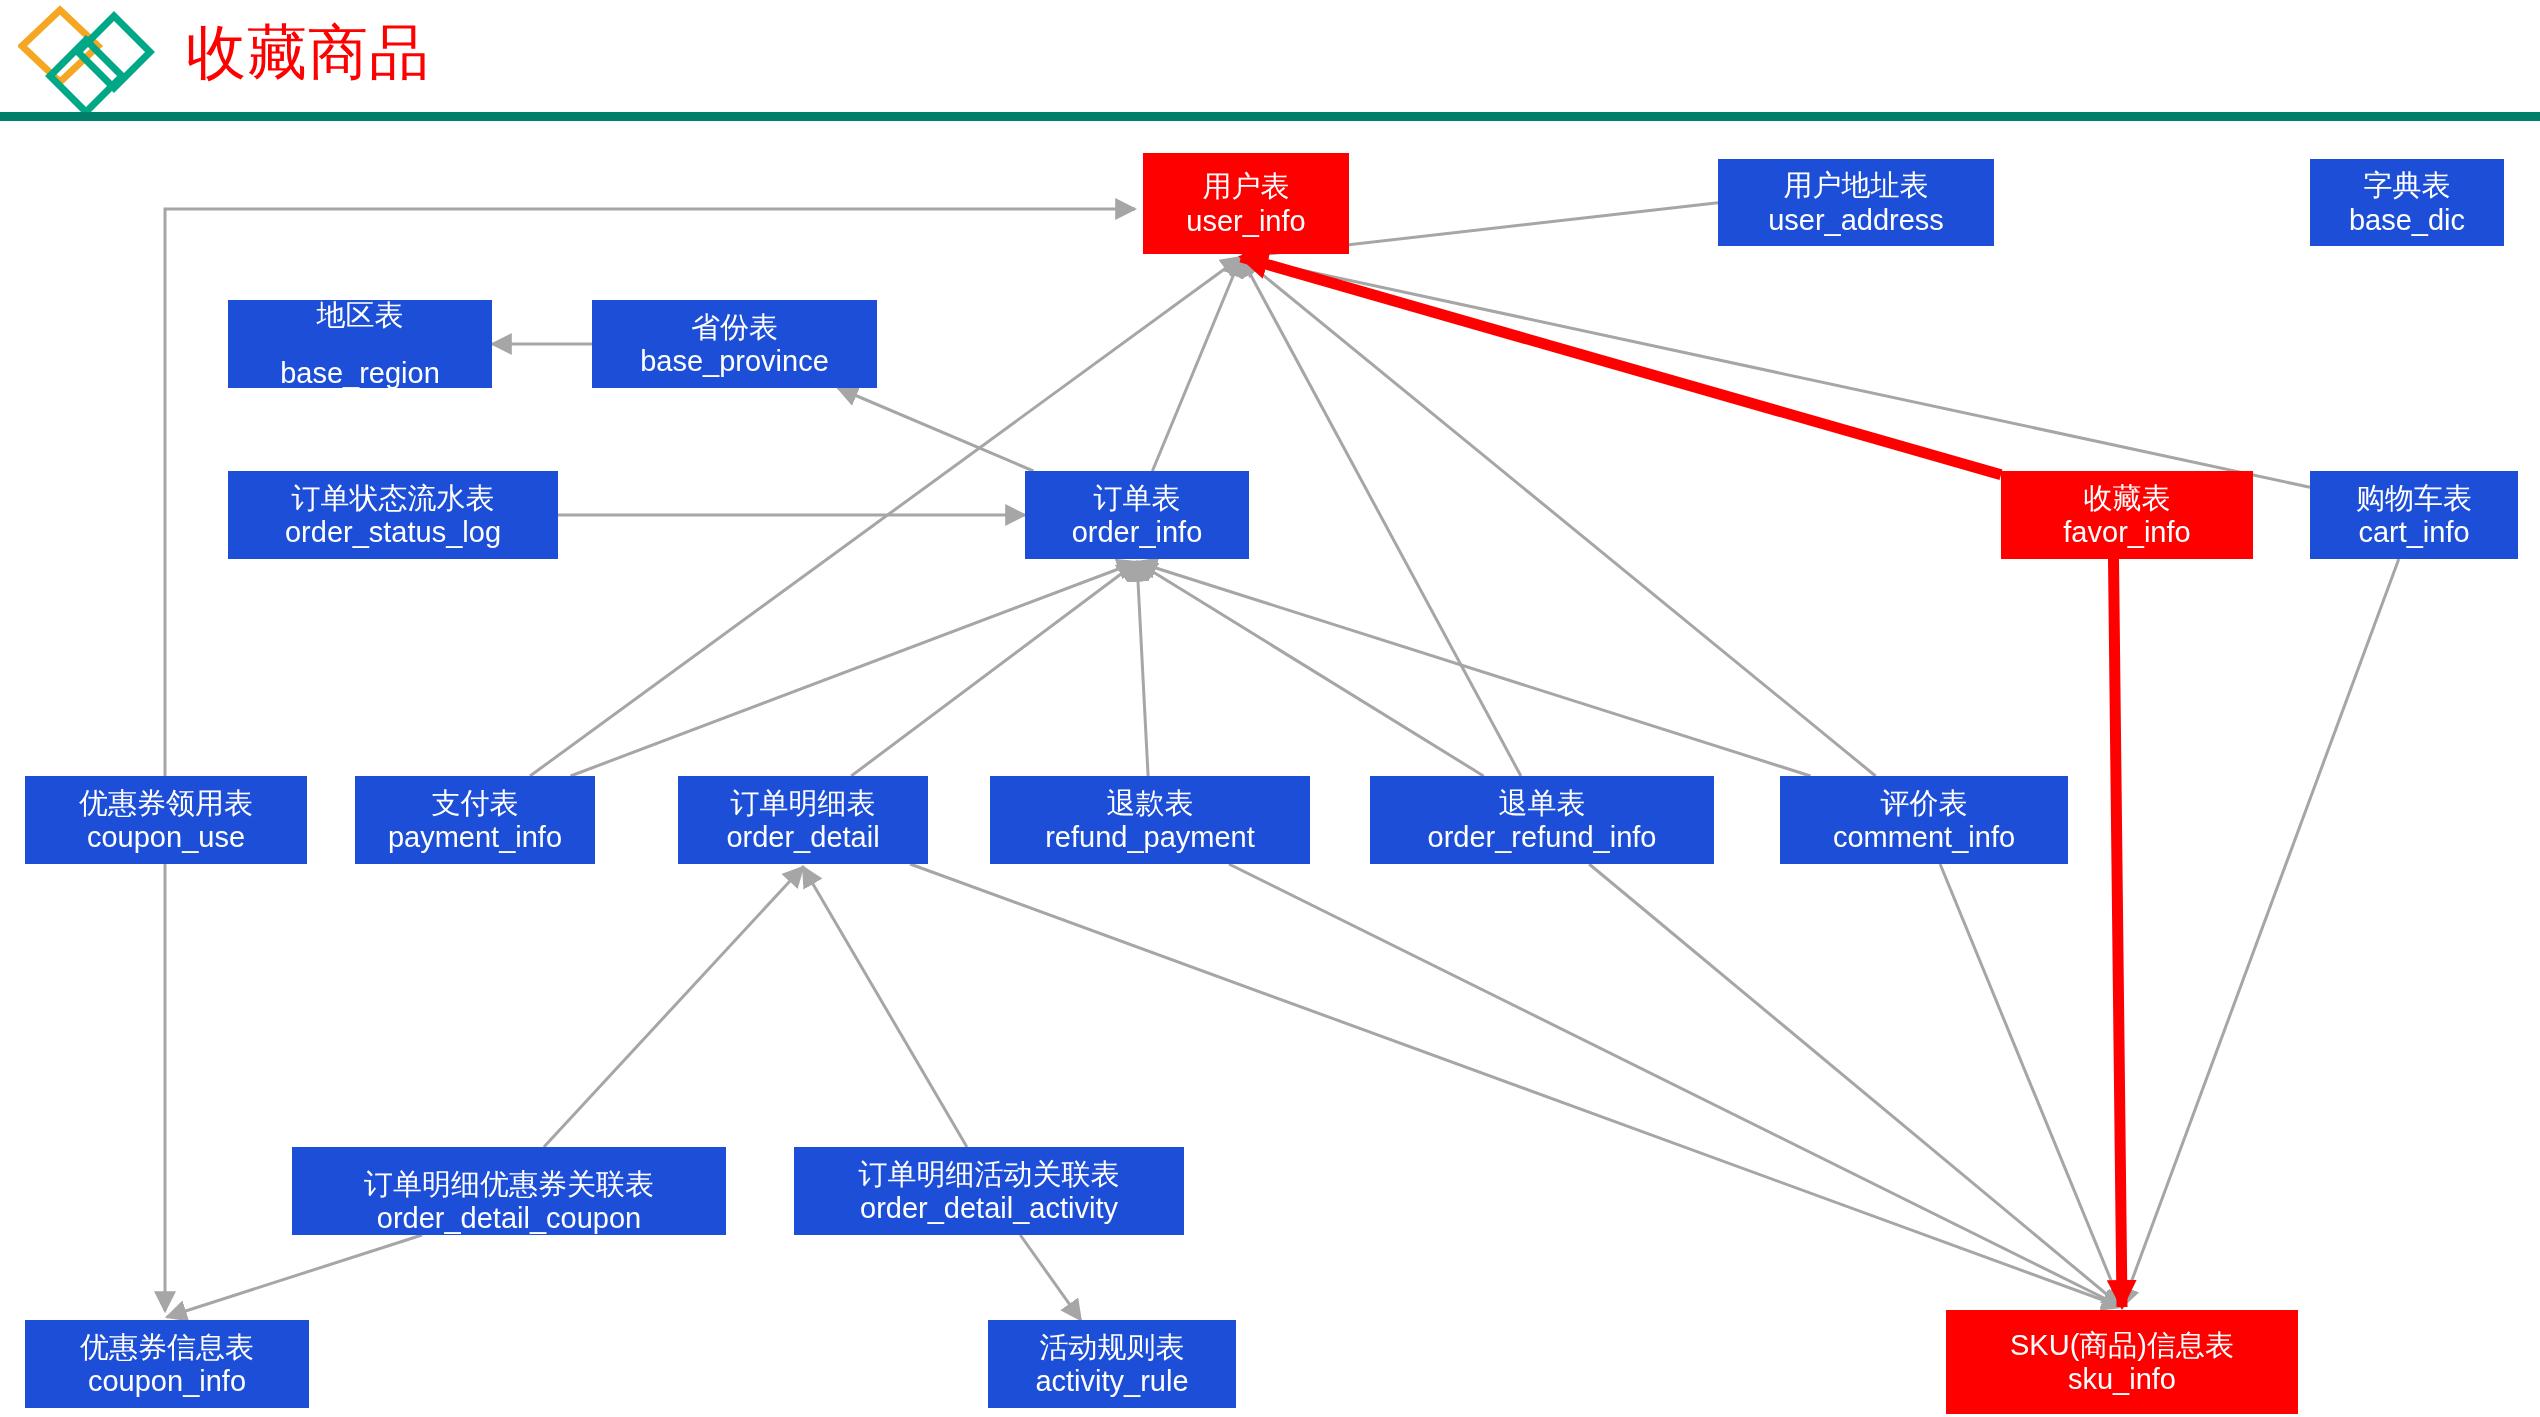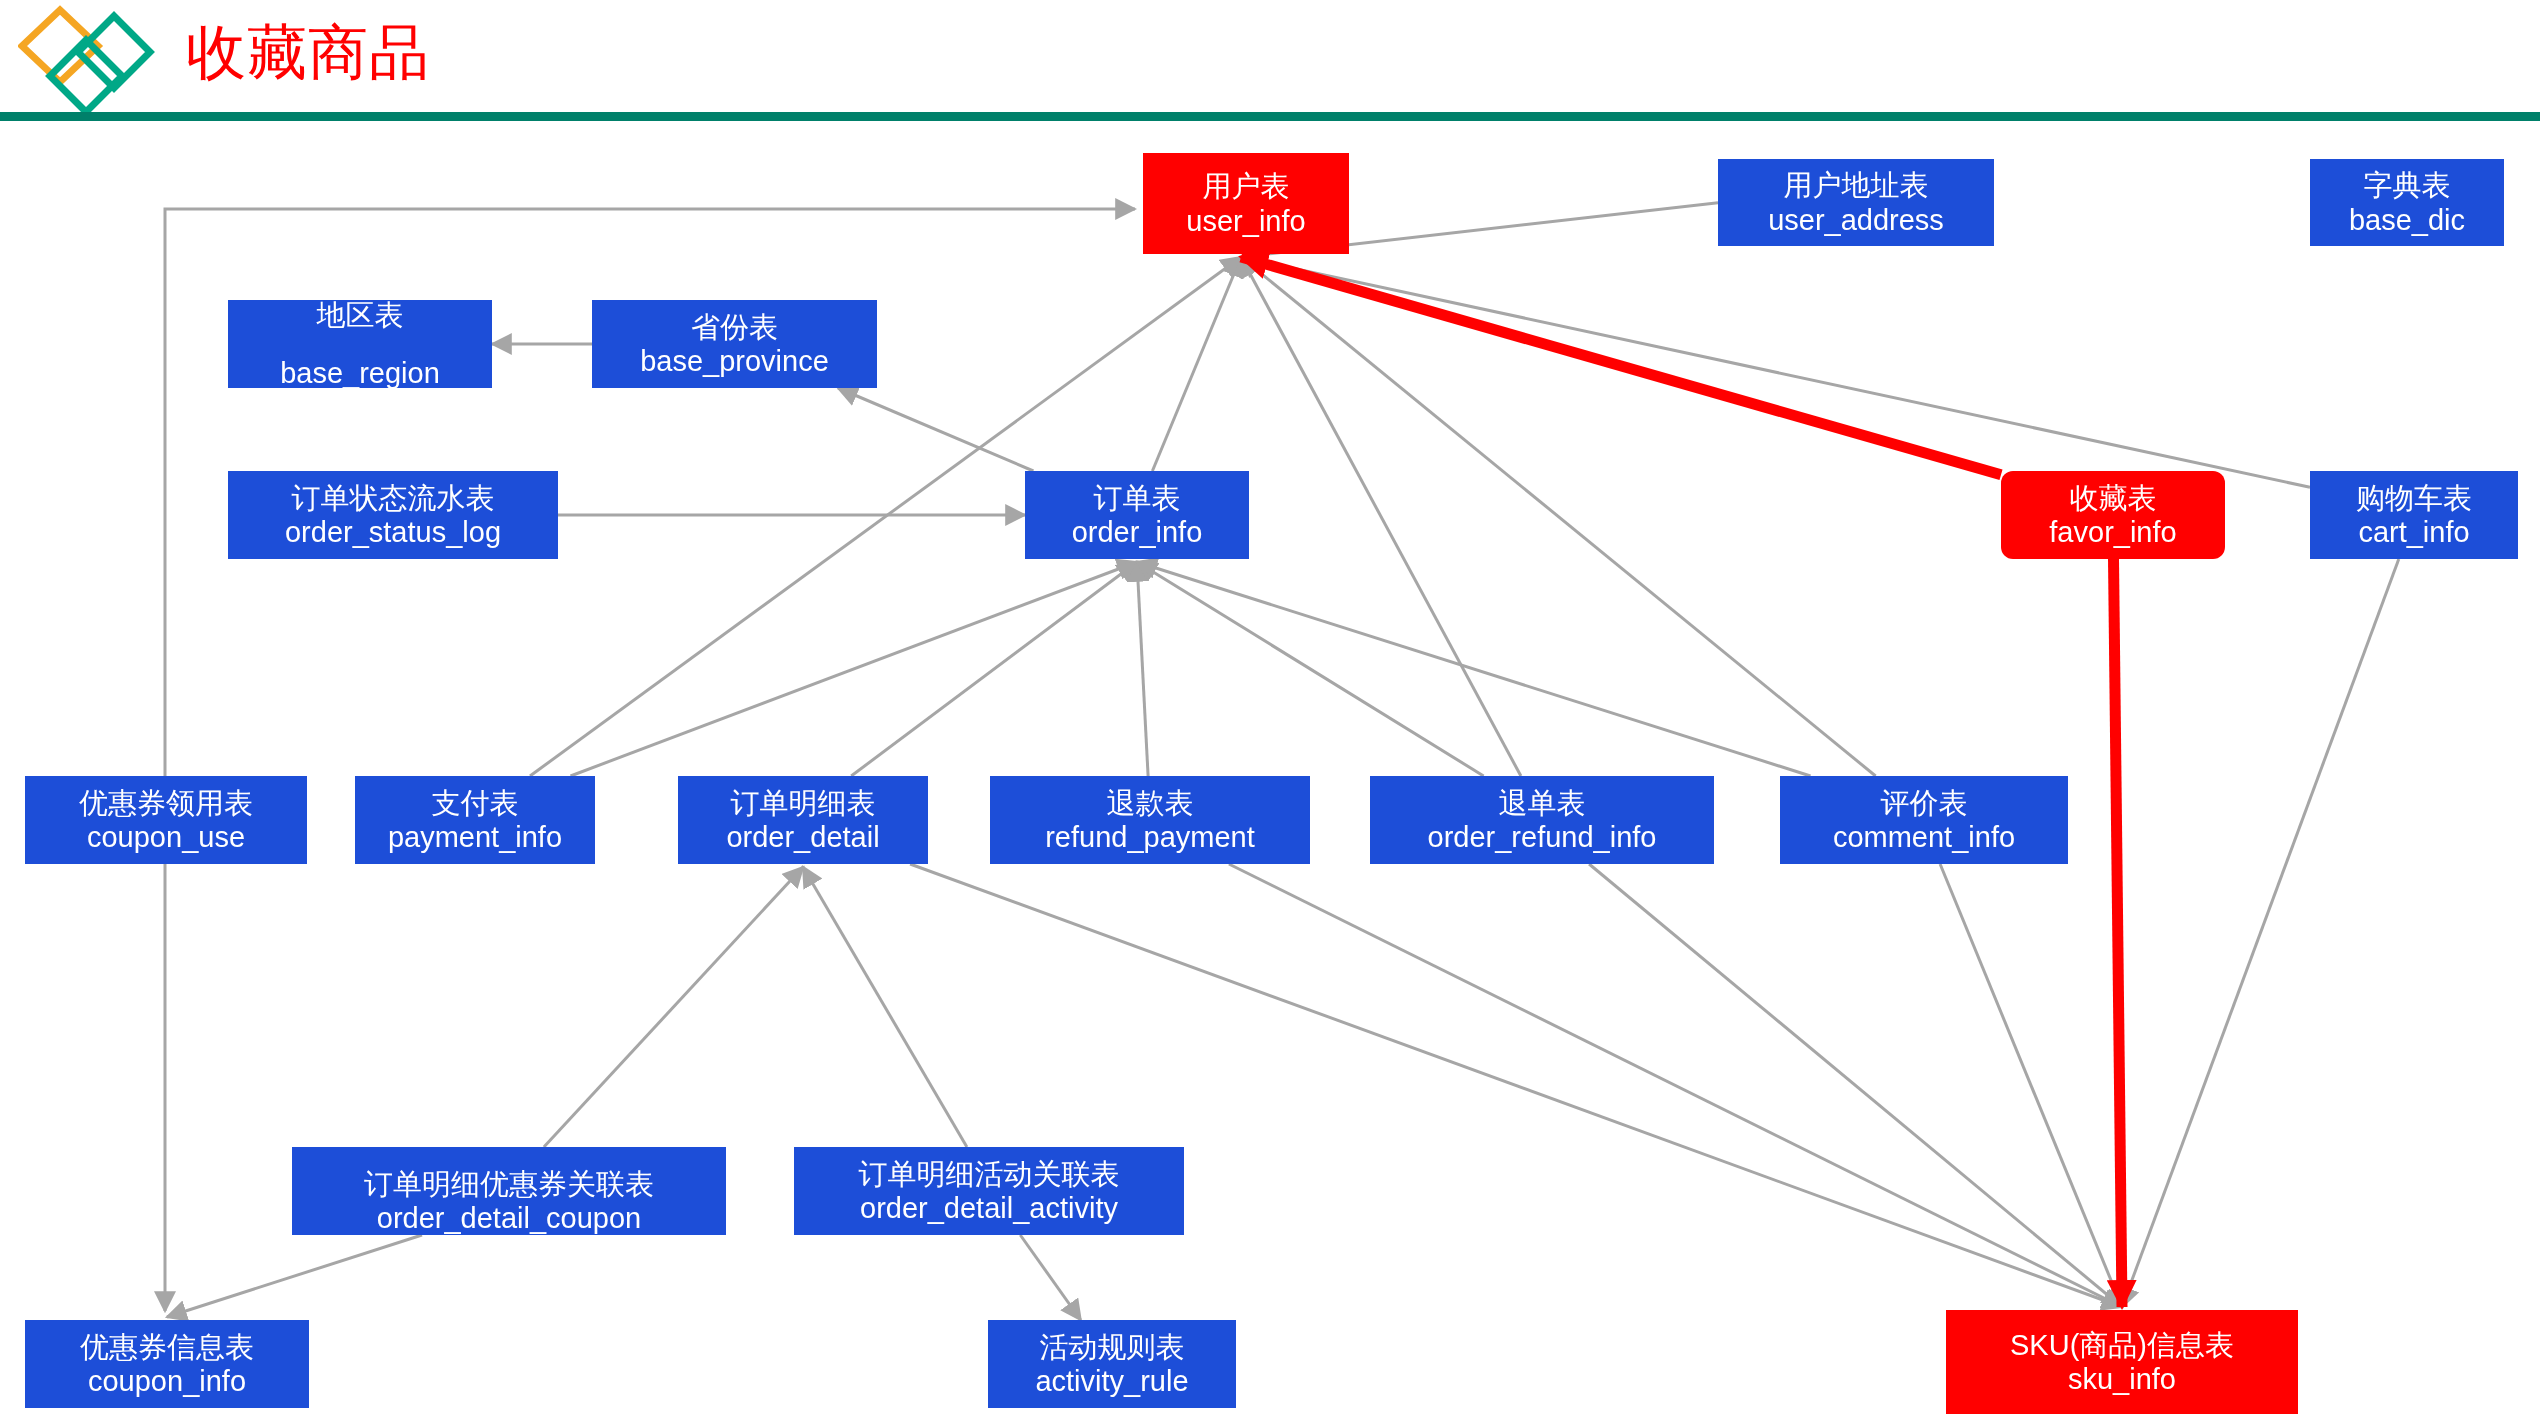--- a/index.html
+++ b/index.html
@@ -171,21 +171,21 @@
         <div class="en">base_province</div>
       </div>
       <div class="node" style="left: 228px; top: 350px; width: 330px; height: 88px;">
         <div class="cn">订单状态流水表</div>
         <div class="en">order_status_log</div>
       </div>
       <div class="node" style="left: 1025px; top: 350px; width: 224px; height: 88px;">
         <div class="cn">订单表</div>
         <div class="en">order_info</div>
       </div>
-      <div class="node highlight" style="left: 2001px; top: 350px; width: 224px; height: 88px; border-radius: 12px;">
+      <div class="node highlight" style="left: 2001px; top: 350px; width: 252px; height: 88px;">
         <div class="cn">收藏表</div>
         <div class="en">favor_info</div>
       </div>
       <div class="node" style="left: 2310px; top: 350px; width: 208px; height: 88px;">
         <div class="cn">购物车表</div>
         <div class="en">cart_info</div>
       </div>
       <div class="node" style="left: 25px; top: 655px; width: 282px; height: 88px;">
         <div class="cn">优惠券领用表</div>
         <div class="en">coupon_use</div>

